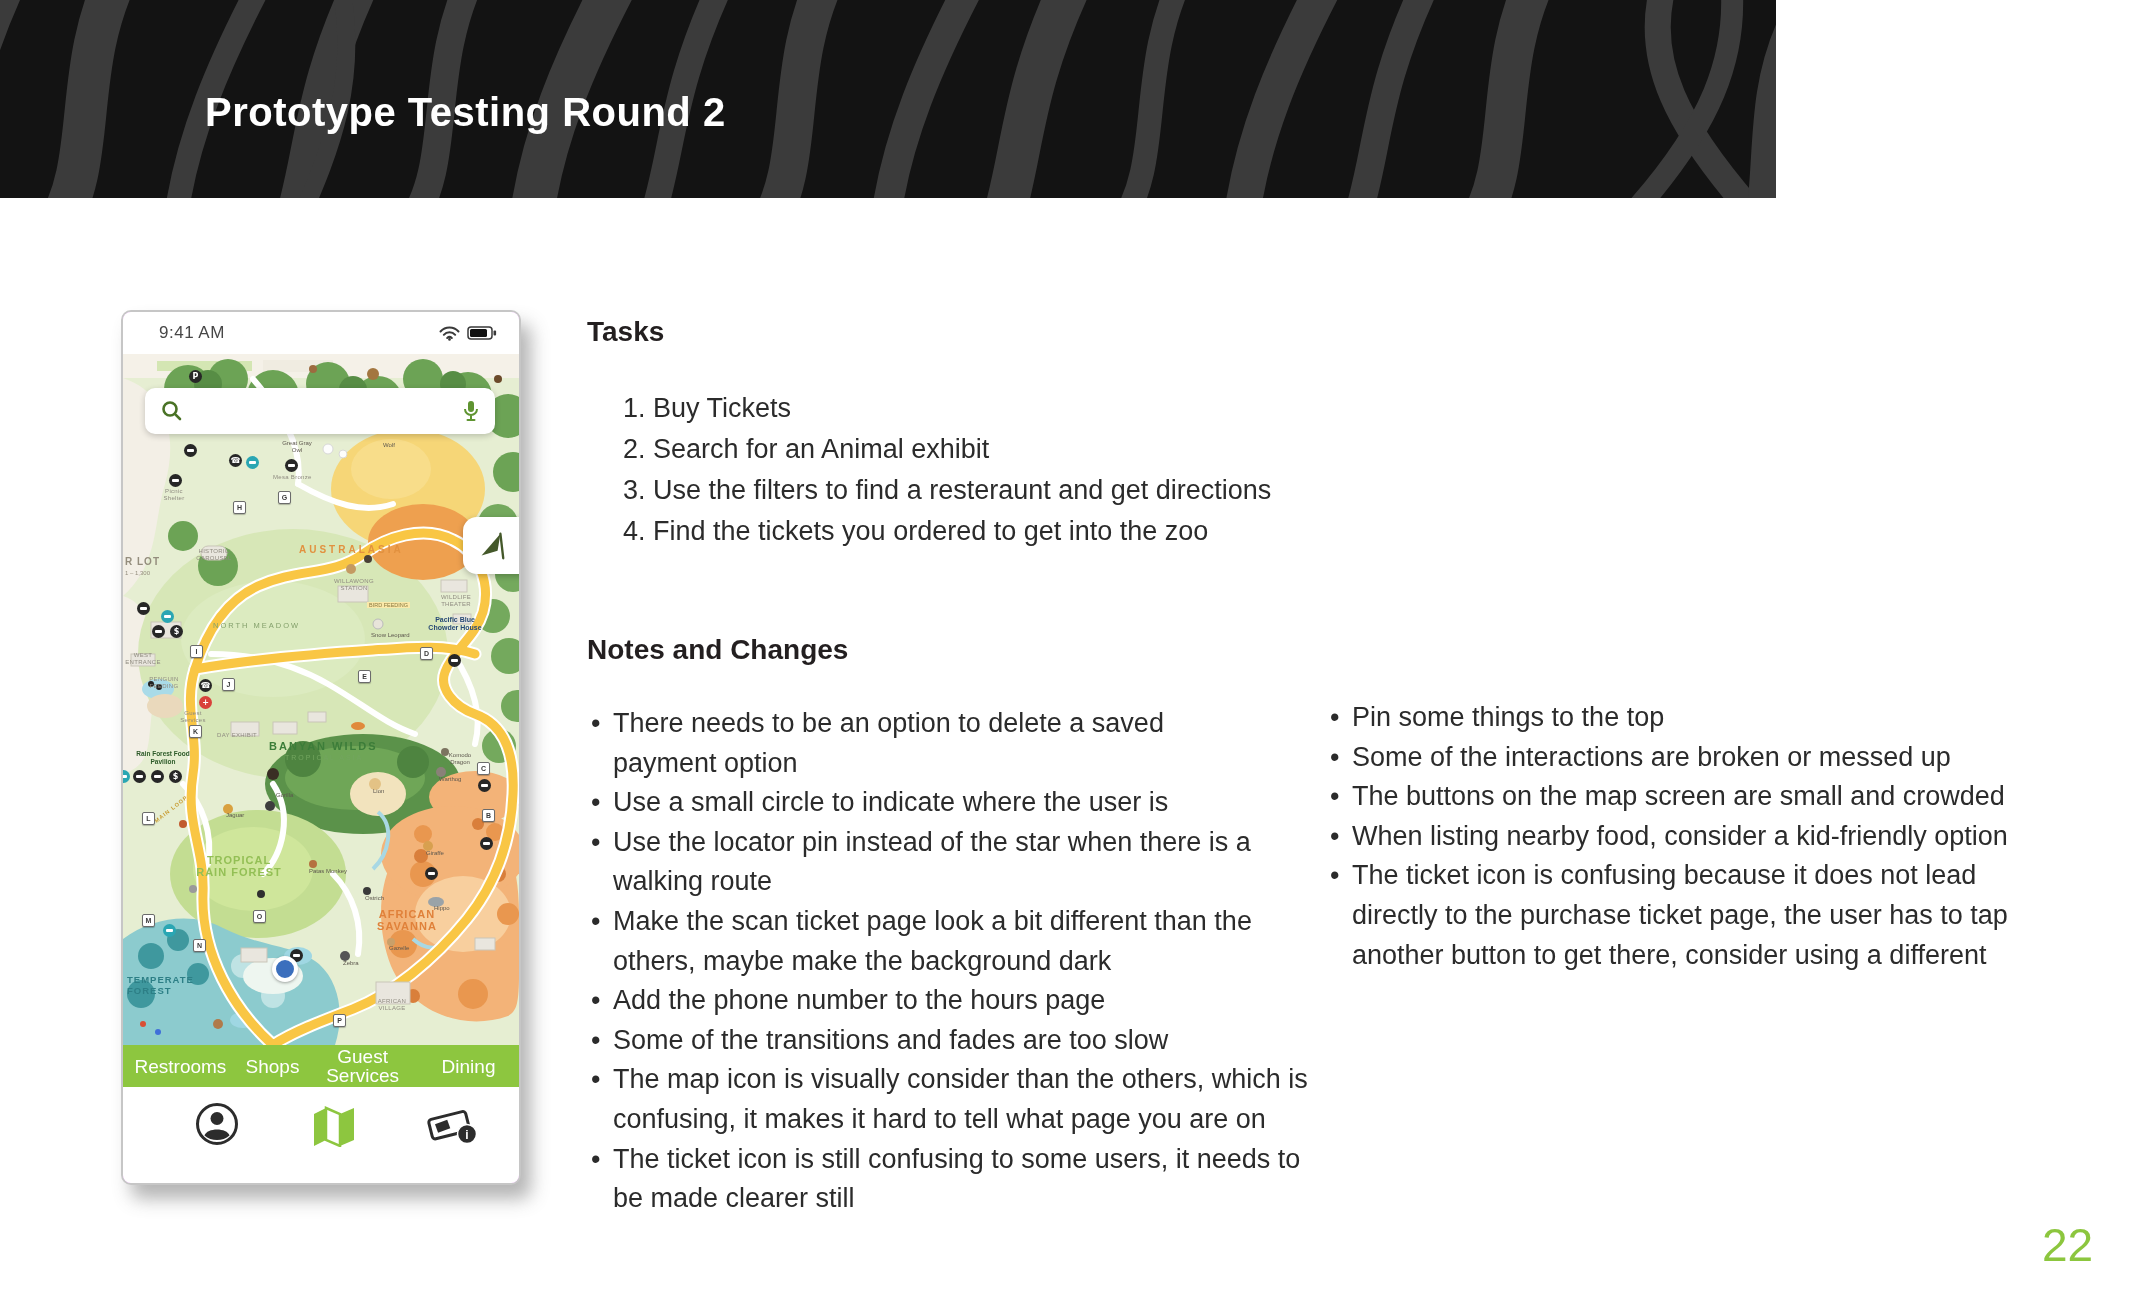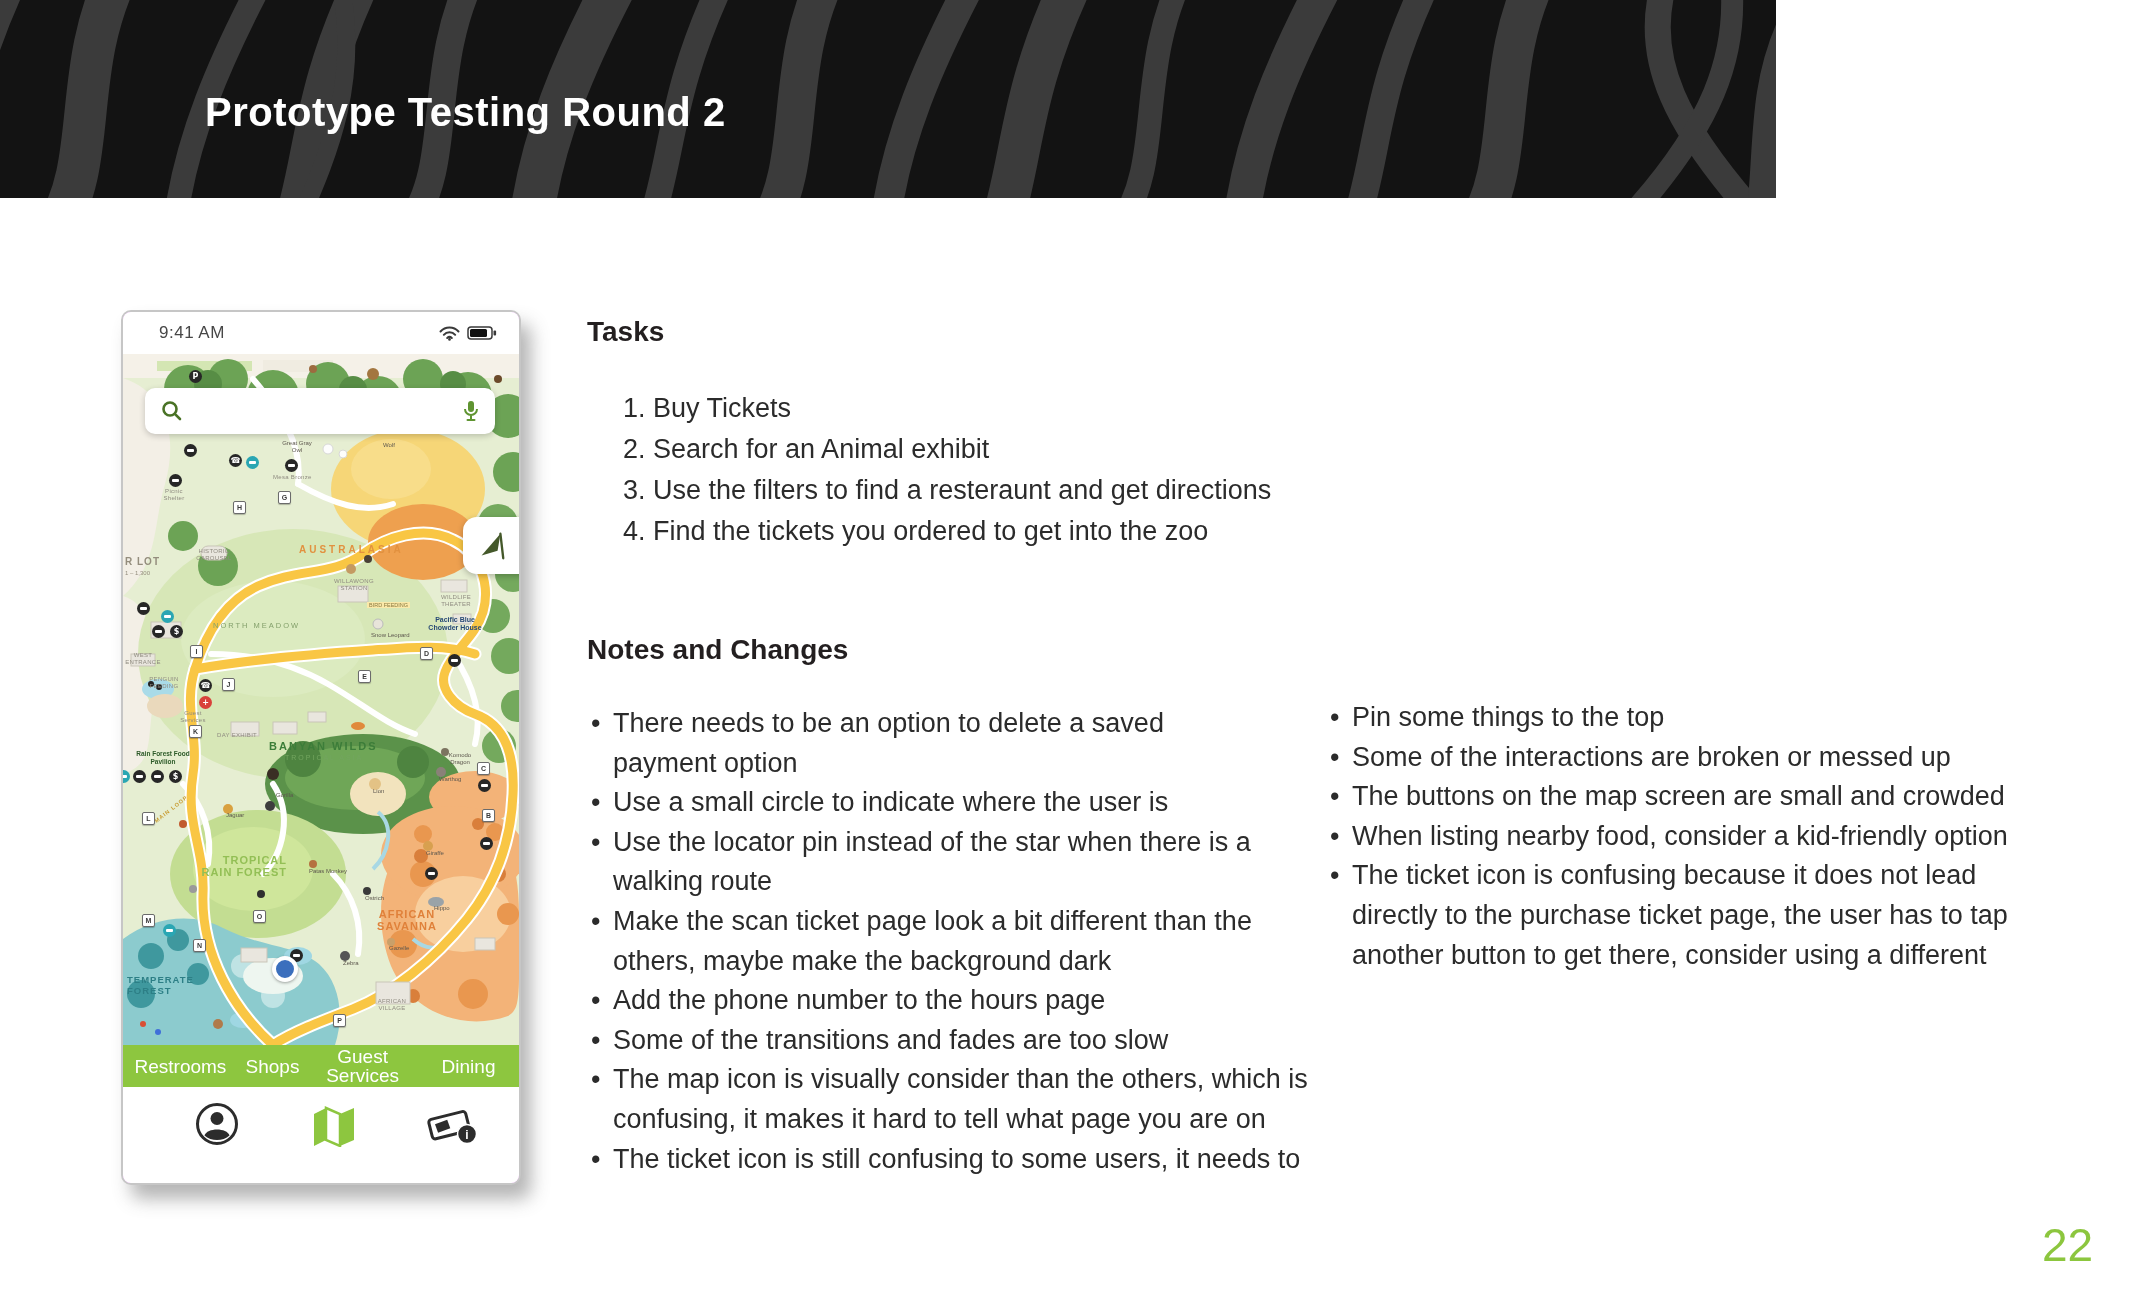--- a/index.html
+++ b/index.html
@@ -35,21 +35,21 @@
   .l-lot{font-size:10px;font-weight:bold;color:#948d7d;letter-spacing:1px;}
   .l-lotsub{font-size:6px;color:#948d7d;}
   .l-tiny{font-size:6px;color:#8f8b80;letter-spacing:.3px;}
   .l-animal{font-size:6px;color:#5d574e;}
   .l-meadow{font-size:7.5px;color:#84a06b;letter-spacing:2px;}
   .l-austral{font-size:10px;font-weight:bold;color:#e2913f;letter-spacing:3px;}
   .l-chowder{font-size:7px;font-weight:bold;color:#274975;width:68px;white-space:normal;text-align:center;line-height:8px;}
   .l-banyan{font-size:11px;font-weight:bold;color:#3c7d39;letter-spacing:2px;}
   .l-banyansub{font-size:7px;color:#73a55f;letter-spacing:2px;}
   .l-food{font-size:6.5px;font-weight:bold;color:#2c5a28;width:64px;white-space:normal;text-align:center;line-height:7.5px;}
-  .l-rainforest{font-size:11px;font-weight:bold;color:#93bf55;width:96px;white-space:normal;text-align:right;line-height:12px;letter-spacing:1px;}
+  .l-rainforest{font-size:11px;font-weight:bold;color:#93bf55;width:96px;white-space:normal;text-align:center;line-height:12px;letter-spacing:1px;}
   .l-savanna{font-size:11px;font-weight:bold;color:#e0813a;width:96px;white-space:normal;text-align:center;line-height:12px;letter-spacing:1px;}
   .l-temperate{font-size:9.5px;font-weight:bold;color:#2d7f86;width:88px;white-space:normal;line-height:11px;letter-spacing:1px;}
   .l-bird{font-size:5.5px;color:#8a7a40;background:#fbe9a9;padding:0 2px;}
   .l-loop{font-size:5.5px;color:#c79a2e;font-weight:bold;letter-spacing:1px;}
   .wrap{white-space:normal;text-align:center;}
 
   .poi{position:absolute;width:13px;height:13px;border-radius:50%;background:#272727;color:#fff;
        font-size:8px;font-weight:bold;display:flex;align-items:center;justify-content:center;
        font-family:"DejaVu Sans",sans-serif;line-height:1;}
   .poi.teal{background:#2aa6b3;}
@@ -506,20 +506,21 @@
     </div>
     <div class="bullet">
       <div class="line">Some of the transitions and fades are too slow</div>
     </div>
     <div class="bullet">
       <div class="line">The map icon is visually consider than the others, which is</div>
       <div class="line">confusing, it makes it hard to tell what page you are on</div>
     </div>
     <div class="bullet">
       <div class="line">The ticket icon is still confusing to some users, it needs to</div>
+      <div class="line">be made clearer still</div>
     </div>
   </div>
 
   <div class="bullets" style="left:1330px;top:698px;width:790px">
     <div class="bullet">
       <div class="line">Pin some things to the top</div>
     </div>
     <div class="bullet">
       <div class="line">Some of the interactions are broken or messed up</div>
     </div>

